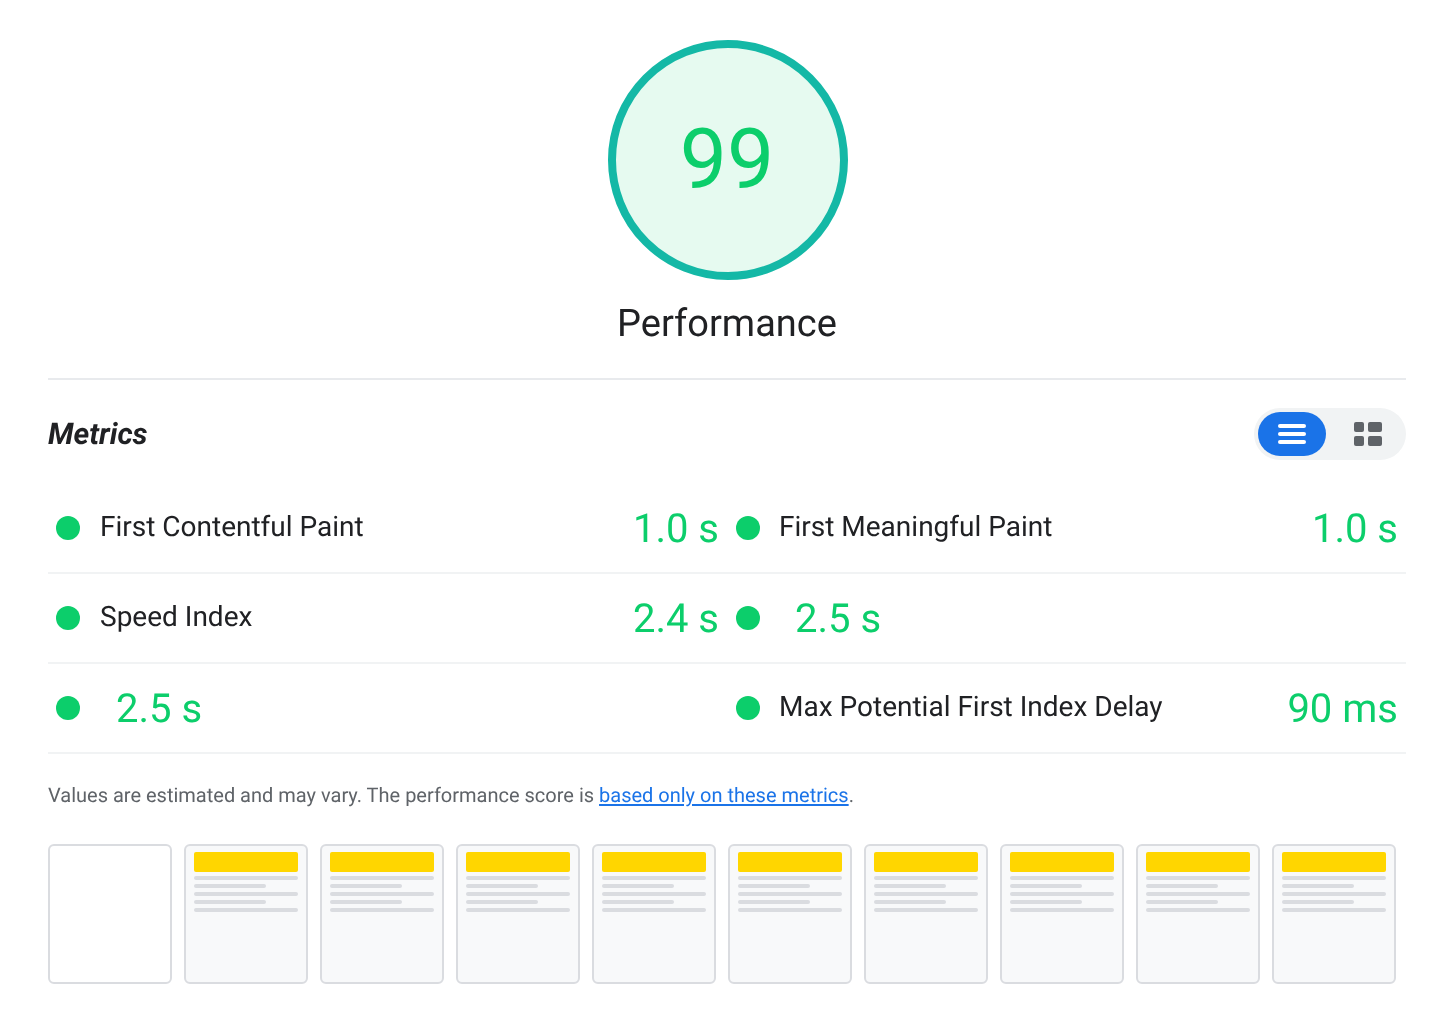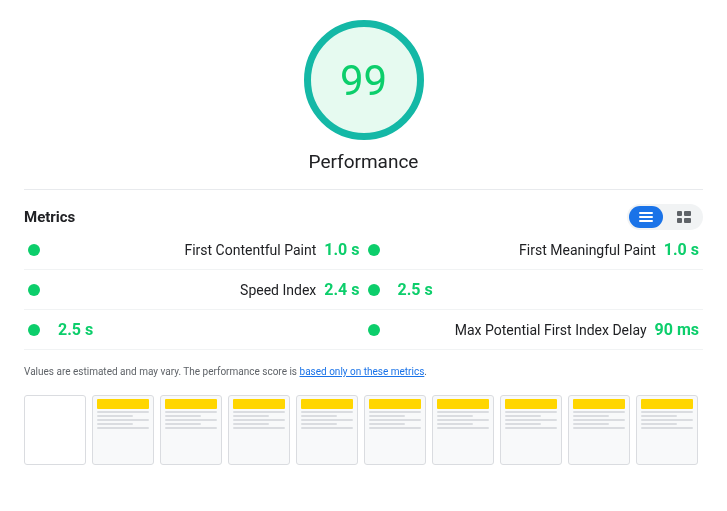--- a/index.html
+++ b/index.html
@@ -16,21 +16,21 @@
       display: flex;
       flex-direction: column;
       align-items: center;
       margin-bottom: 16px;
     }
 
     .score-circle {
       width: 120px;
       height: 120px;
       border-radius: 50%;
-      border: 7px solid #14b8a6;
+      border: 4px solid #14b8a6;
       background: #e6faf0;
       display: flex;
       align-items: center;
       justify-content: center;
       margin-bottom: 10px;
     }
 
     .score-number {
       font-size: 42px;
       font-weight: 400;
@@ -40,22 +40,24 @@
     .score-label {
       font-size: 19px;
       font-weight: 400;
       color: #202124;
     }
 
     .metrics-header {
       display: flex;
       align-items: center;
       justify-content: space-between;
+      margin-bottom: 12px;
       border-top: 1px solid #e8eaed;
       padding-top: 14px;
+      font-style: italic;
     }
 
     .metrics-title {
       font-size: 15px;
       font-weight: 700;
       color: #202124;
     }
 
     .view-toggle {
       display: flex;
@@ -90,42 +92,41 @@
       display: grid;
       grid-template-columns: 1fr 1fr;
       gap: 0;
     }
 
     .metric-row {
       display: flex;
       align-items: center;
       padding: 10px 4px;
       border-bottom: 1px solid #f1f3f4;
-      text-align: right;
     }
 
     .metric-dot {
       width: 12px;
       height: 12px;
       border-radius: 50%;
       background: #0cce6b;
       margin-right: 10px;
       flex-shrink: 0;
     }
 
     .metric-name {
       font-size: 14px;
       color: #202124;
       flex: 1;
     }
 
     .metric-value {
-      font-size: 16px;
+      font-size: 20px;
       color: #0cce6b;
-      font-weight: 700;
+      font-weight: 400;
       margin-left: 8px;
       white-space: nowrap;
     }
 
     .note-section {
       margin-top: 14px;
       font-size: 10px;
       color: #5f6368;
       line-height: 1.5;
     }

